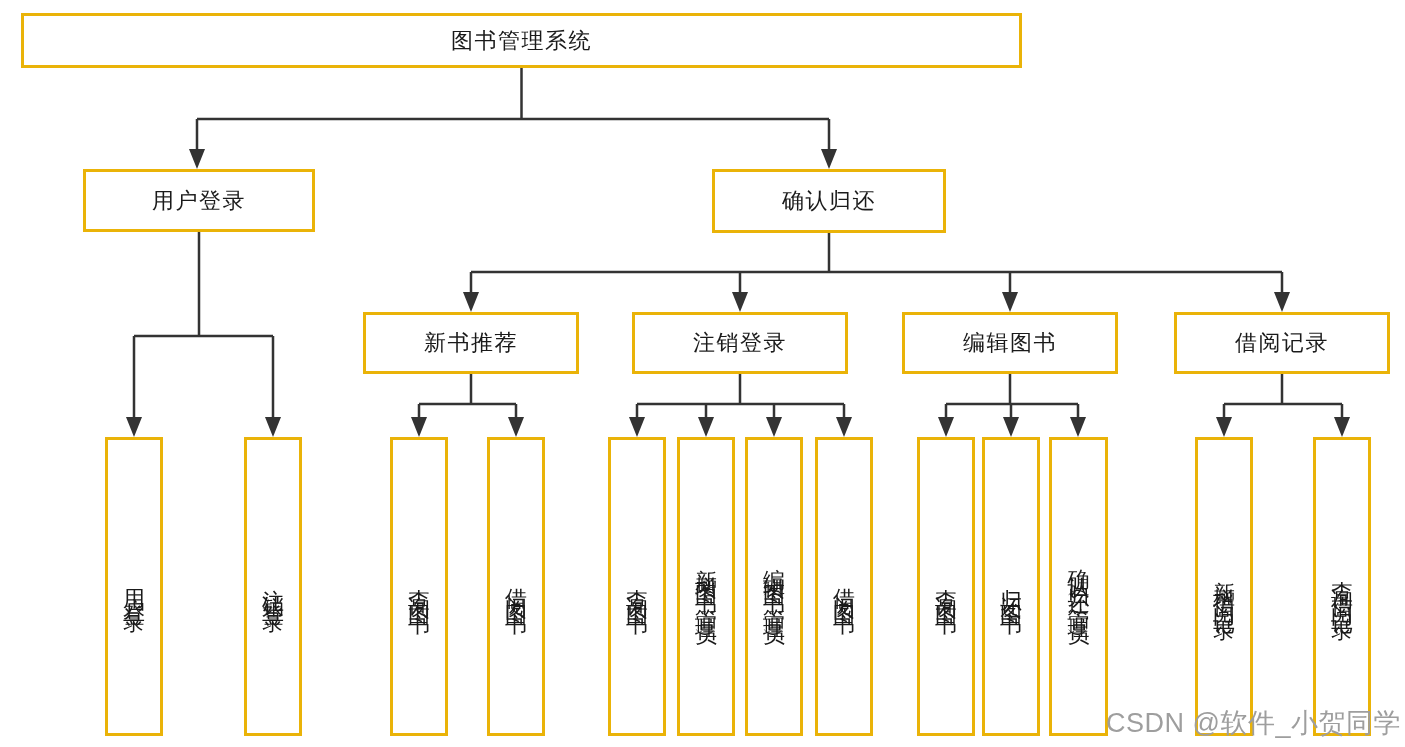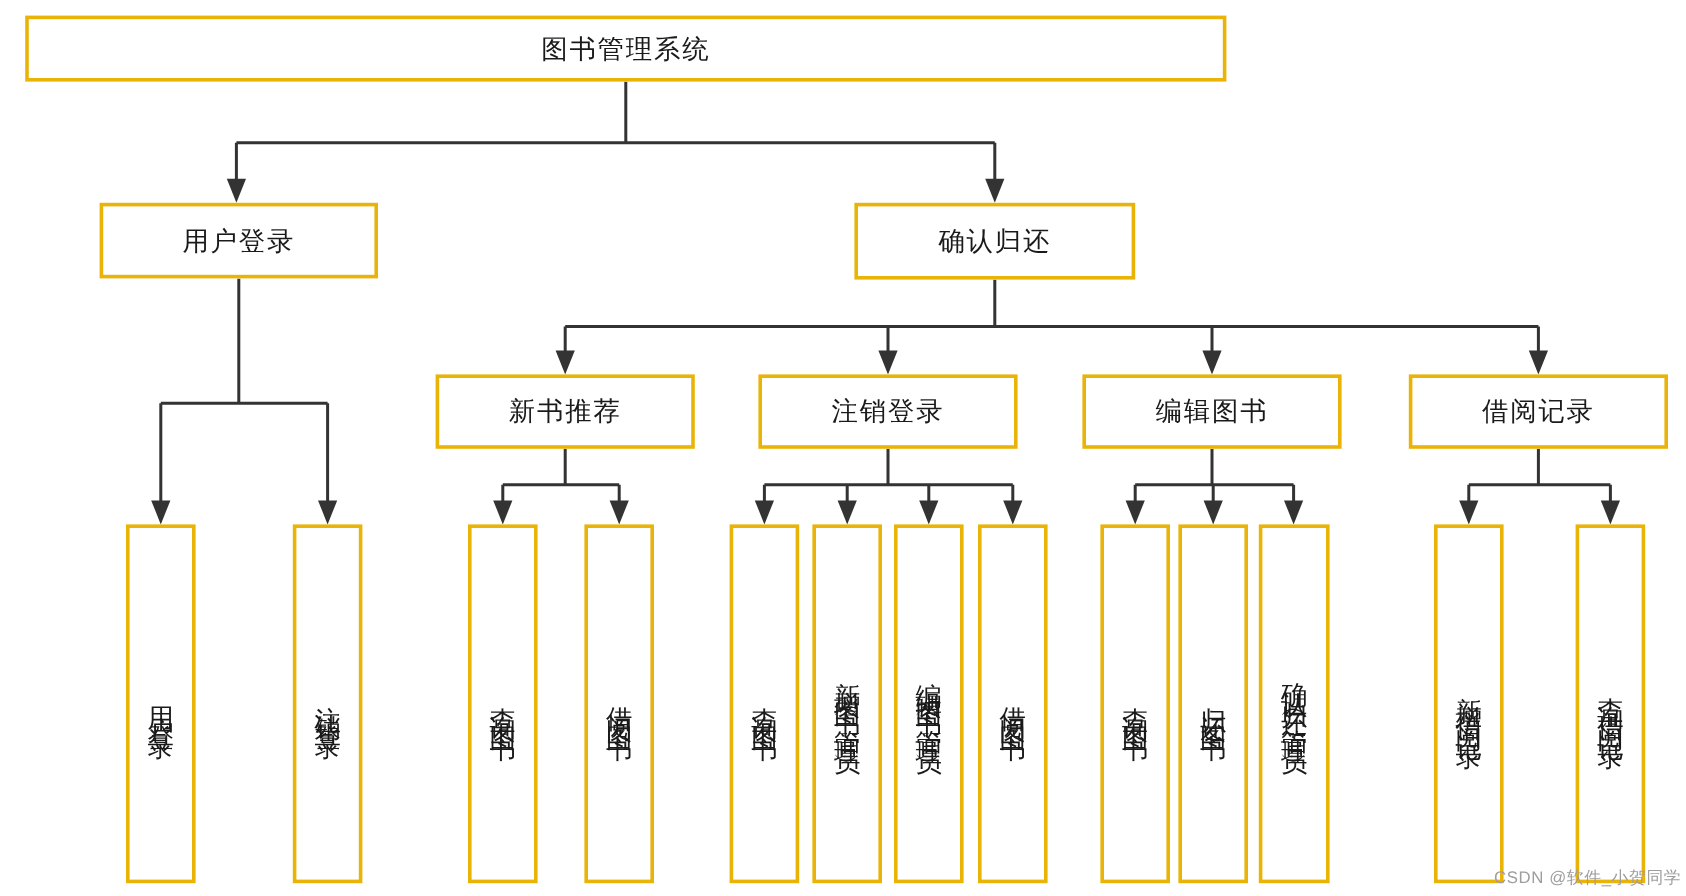--- a/index.html
+++ b/index.html
@@ -12,21 +12,21 @@
     position:absolute;box-sizing:border-box;background:#ffffff;
     border:3px solid #eab308;display:flex;align-items:center;justify-content:center;
   }
   .box.h{font-size:22px;letter-spacing:1.5px;}
   .box.v{width:58px;top:437px;height:299px;}
   .vt{
     writing-mode:vertical-rl;text-orientation:mixed;
     font-size:22px;line-height:1;letter-spacing:8px;white-space:nowrap;
   }
   .watermark{
-    position:absolute;right:4px;bottom:6px;font-size:14px;letter-spacing:0.5px;
+    position:absolute;right:4px;bottom:6px;font-size:27px;letter-spacing:0.5px;
     color:#9e9e9e;z-index:5;
   }
 </style>
 </head>
 <body>
 
 <div class="canvas">
 
   <svg class="connectors" viewBox="0 0 1405 747" xmlns="http://www.w3.org/2000/svg">
     <g stroke="#333333" stroke-width="2.5" fill="none">

